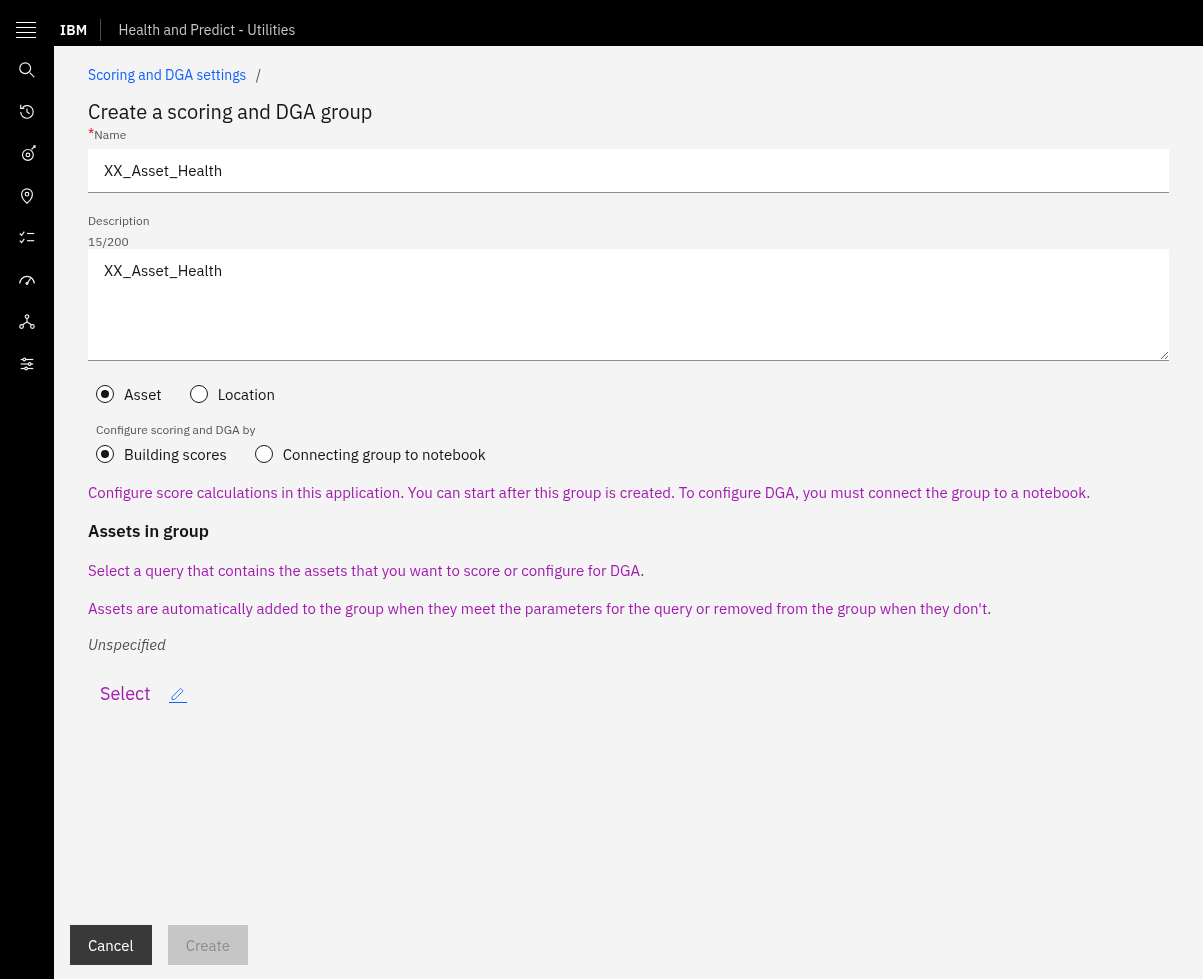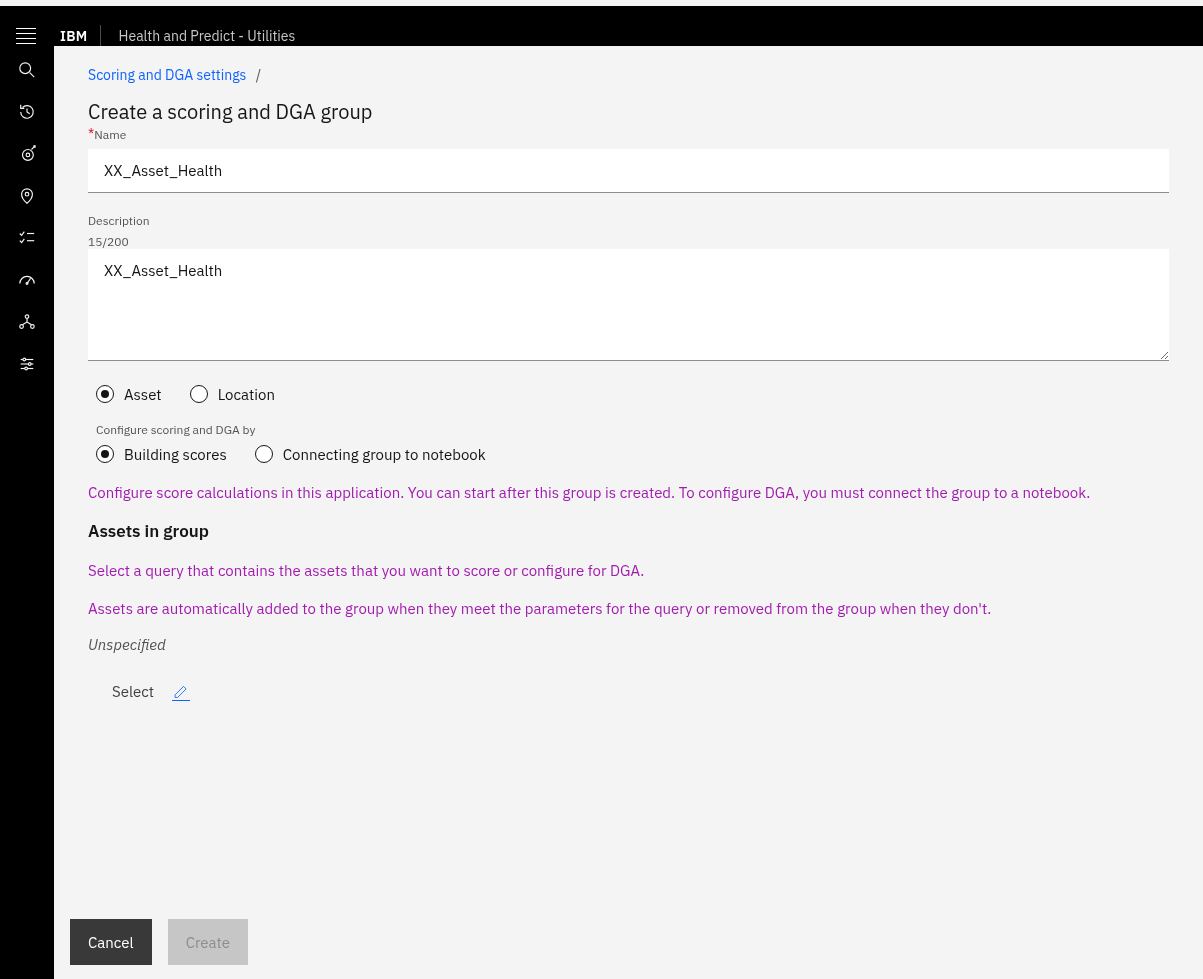--- a/index.html
+++ b/index.html
@@ -12,21 +12,20 @@
     overflow: hidden;
   }
   
   .top-header {
     height: 60px;
     background: #000;
     color: #fff;
     display: flex;
     align-items: center;
     padding: 0 16px;
-    margin-top: 6px;
   }
   .hamburger {
     width: 20px; height: 20px;
     display:flex; flex-direction:column; justify-content:space-around;
     cursor:pointer;
     margin-right: 24px;
   }
   .hamburger span { display:block; height:1.5px; background:#fff; }
   .brand { font-size: 14px; font-weight:600; letter-spacing:0.3px; }
   .header-div {
@@ -111,34 +110,34 @@
   }
 
   .body-text { font-size:15px; color:#a21caf; margin-bottom:16px; line-height:1.45; }
   .section-heading { font-size:17px; font-weight:600; margin-bottom:18px; }
 
   .query-block { margin-top:8px; }
   .query-label { font-size:12px; color:#525252; }
   .query-value { font-size:15px; color:#525252; font-style:italic; margin-top:2px; }
 
   .select-row { display:flex; align-items:center; gap:18px; margin-top:28px; }
-  .select-link { color:#404040; font-size:15px; cursor:pointer; margin-left:24px; }
+  .select-link { color:#a21caf; font-size:18px; cursor:pointer; margin-left:12px; }
   .edit-icon { color:#0f62fe; cursor:pointer; display:flex; }
   .edit-icon svg { stroke:#0f62fe; fill:none; border-bottom:1px solid #0f62fe; }
 
   
   .footer-bar {
     position:absolute;
     left:70px;
     bottom:14px;
     display:flex;
     gap:16px;
   }
   .btn {
-    height:46px;
+    height:40px;
     padding:8px 18px;
     font-size:15px;
     border:none;
     cursor:pointer;
     display:flex; align-items:center;
     font-family:inherit;
     min-width:80px;
   }
   .btn-secondary { background:#393939; color:#fff; }
   .btn-disabled { background:#c6c6c6; color:#8d8d8d; cursor:not-allowed; }

